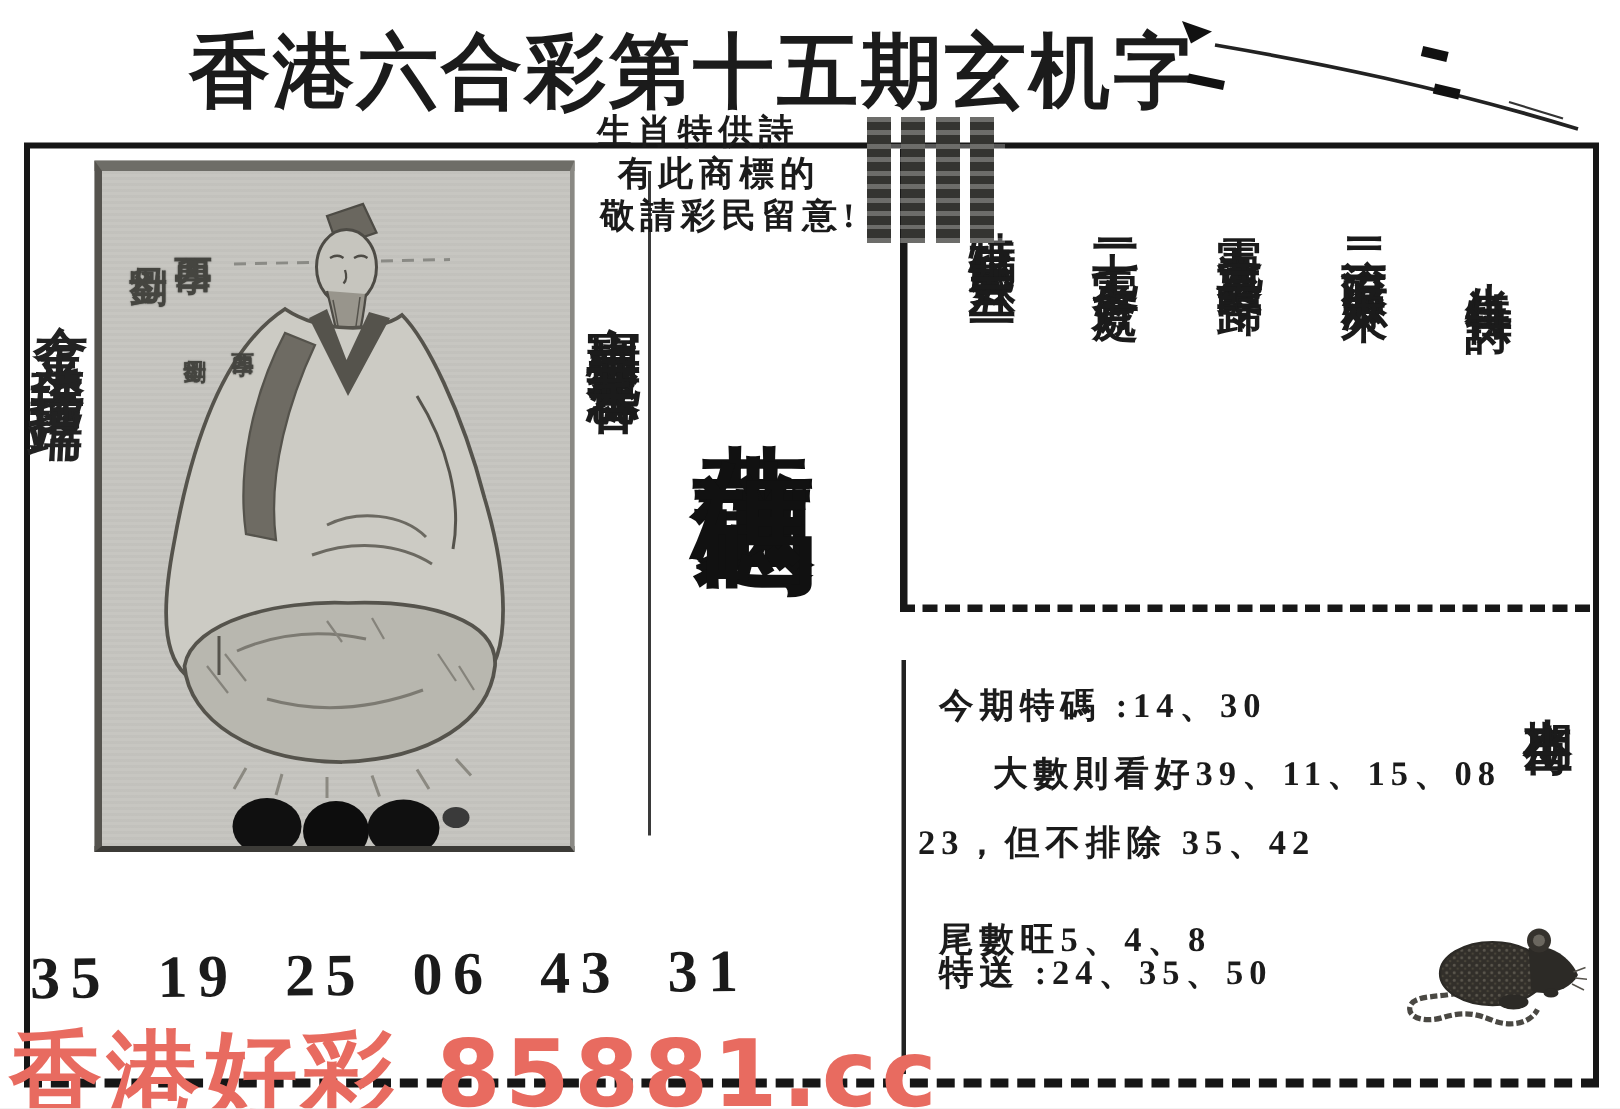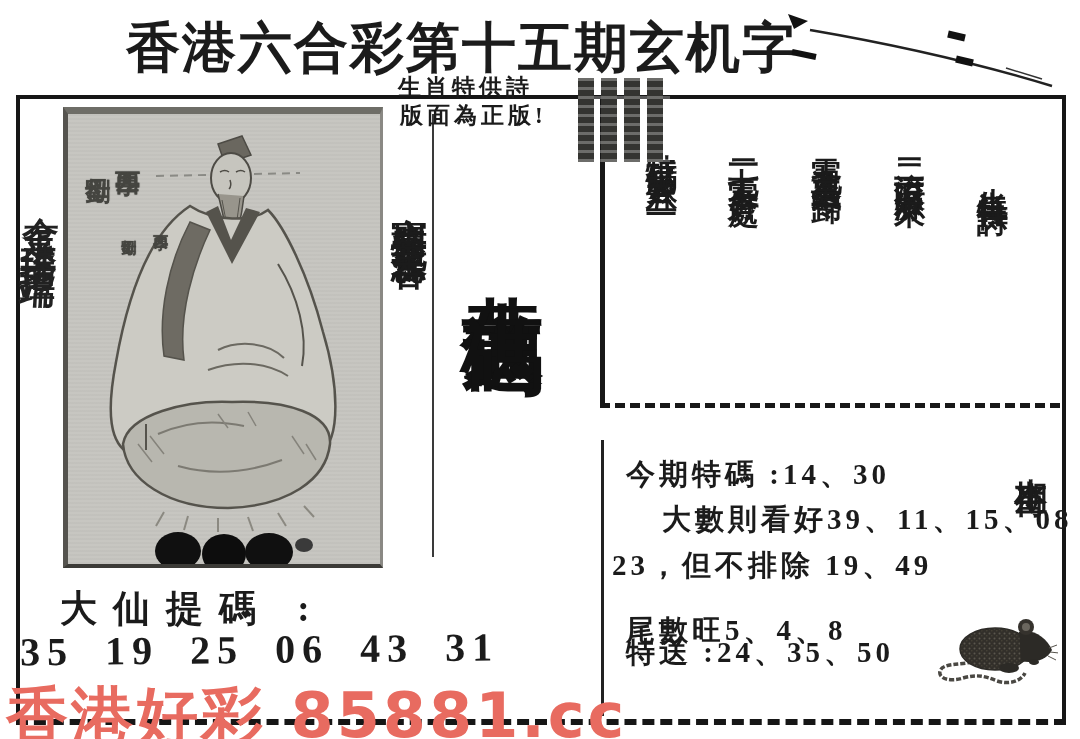--- a/index.html
+++ b/index.html
@@ -66,21 +66,21 @@
   .poem-left-border{left:600px;top:99px;height:308px;border-left:5px solid #181818;z-index:2;}
   .poem-bottom{left:600px;top:403px;width:460px;border-top:5px dashed #181818;z-index:2;}
   .poem-col{font-size:31px;letter-spacing:6px;font-weight:700;z-index:2;white-space:nowrap;}
   .poem-head{left:971px;top:163px;letter-spacing:4px;}
   .poem-l1{left:888px;top:136px;}
   .poem-l2{left:805px;top:133px;}
   .poem-l3{left:722px;top:137px;}
   .poem-l4{left:640px;top:130px;}
 
   .predict-border{left:601px;top:440px;height:276px;border-left:3px solid #222;z-index:2;}
-  .predict-line{font-size:29px;font-weight:700;letter-spacing:4px;white-space:nowrap;z-index:2;}
+  .predict-line{font-size:23px;font-weight:700;letter-spacing:4px;white-space:nowrap;z-index:2;}
   .pl1{left:626px;top:455px;}
   .pl2{left:626px;top:500px;margin-left:36px;}
   .pl3{left:612px;top:546px;}
   .pl4{left:626px;top:590px;margin-top:21px;}
   .pl5{left:626px;top:633px;}
 
   .zodiac-col{left:1008px;top:452px;font-size:33px;letter-spacing:2px;font-weight:700;z-index:2;}
   .rat{left:933px;top:612px;z-index:2;}
 
   .tips-label{left:60px;top:584px;font-size:37px;letter-spacing:16px;font-weight:700;z-index:2;white-space:nowrap;}
@@ -107,21 +107,22 @@
     <path d="M30,24 C100,36 180,52 272,80" stroke="#222" stroke-width="2.5" fill="none"></path>
     <path d="M226,62 L262,73" stroke="#333" stroke-width="1.5" fill="none"></path>
     <path d="M8,8 l20,7 -14,8 z" fill="#111"></path>
     <path d="M12,46 l24,5" stroke="#111" stroke-width="6" fill="none"></path>
     <path d="M168,28 l17,4" stroke="#111" stroke-width="7" fill="none"></path>
     <path d="M176,53 l17,4" stroke="#111" stroke-width="7" fill="none"></path>
   </svg>
 
   <div class="abs notice">
     <div class="n1">生肖特供詩</div>
-    <div class="n3">版面為正版!</div>
+    <div class="n2">有此商標的</div>
+    <div class="n3">敬請彩民留意!</div>
   </div>
 
   <div class="abs stamp"></div>
 
   <div class="abs outer-box"></div>
 
   <div class="abs portrait">
     <svg width="312" height="450" viewBox="0 0 312 450">
 
       <line x1="88" y1="62" x2="232" y2="59" stroke="#8a8a85" stroke-width="2" stroke-dasharray="8 6"></line>
@@ -177,21 +178,21 @@
 
   <div class="abs v poem-col poem-head">生肖特供詩</div>
   <div class="abs v poem-col poem-l1">二二滾滾財源來</div>
   <div class="abs v poem-col poem-l2">零九還要三零歸</div>
   <div class="abs v poem-col poem-l3">二七一零各好處</div>
   <div class="abs v poem-col poem-l4">特碼尾數八五三</div>
 
   <div class="abs predict-border"></div>
   <div class="abs predict-line pl1">今期特碼 :14、30</div>
   <div class="abs predict-line pl2">大數則看好39、11、15、08</div>
-  <div class="abs predict-line pl3">23，但不排除 19、49</div>
+  <div class="abs predict-line pl3">23，但不排除 35、42</div>
   <div class="abs predict-line pl4">尾數旺5、4、8</div>
   <div class="abs predict-line pl5">特送 :24、35、50</div>
 
   <div class="abs v zodiac-col">本期生肖</div>
   <svg class="abs rat" width="125" height="78" viewBox="0 0 125 78">
     <defs>
       <pattern id="fur" width="5" height="5" patternUnits="userSpaceOnUse">
         <rect width="5" height="5" fill="#322f2a"></rect>
         <circle cx="1.5" cy="1.5" r="1" fill="#5a564d"></circle>
         <circle cx="3.8" cy="3.8" r=".8" fill="#484439"></circle>
@@ -206,18 +207,17 @@
 
     <circle cx="93" cy="15" r="8" fill="#35322d"></circle>
     <circle cx="93" cy="15" r="4" fill="#6b675f"></circle>
 
     <ellipse cx="76" cy="56" rx="10" ry="5" fill="#2c2a26"></ellipse>
     <ellipse cx="101" cy="50" rx="5" ry="3" fill="#2c2a26"></ellipse>
 
     <path d="M116,36 l8,-3 M117,40 l9,1 M115,44 l8,4" stroke="#55524b" stroke-width="1" fill="none"></path>
   </svg>
 
-  <div class="abs tips-label">大仙提碼 :</div>
   <div class="abs tips-numbers">35 19 25 06 43 31</div>
 
   <div class="abs watermark">香港好彩 85881.cc</div>
 
 </div>
 
 </body></html>

